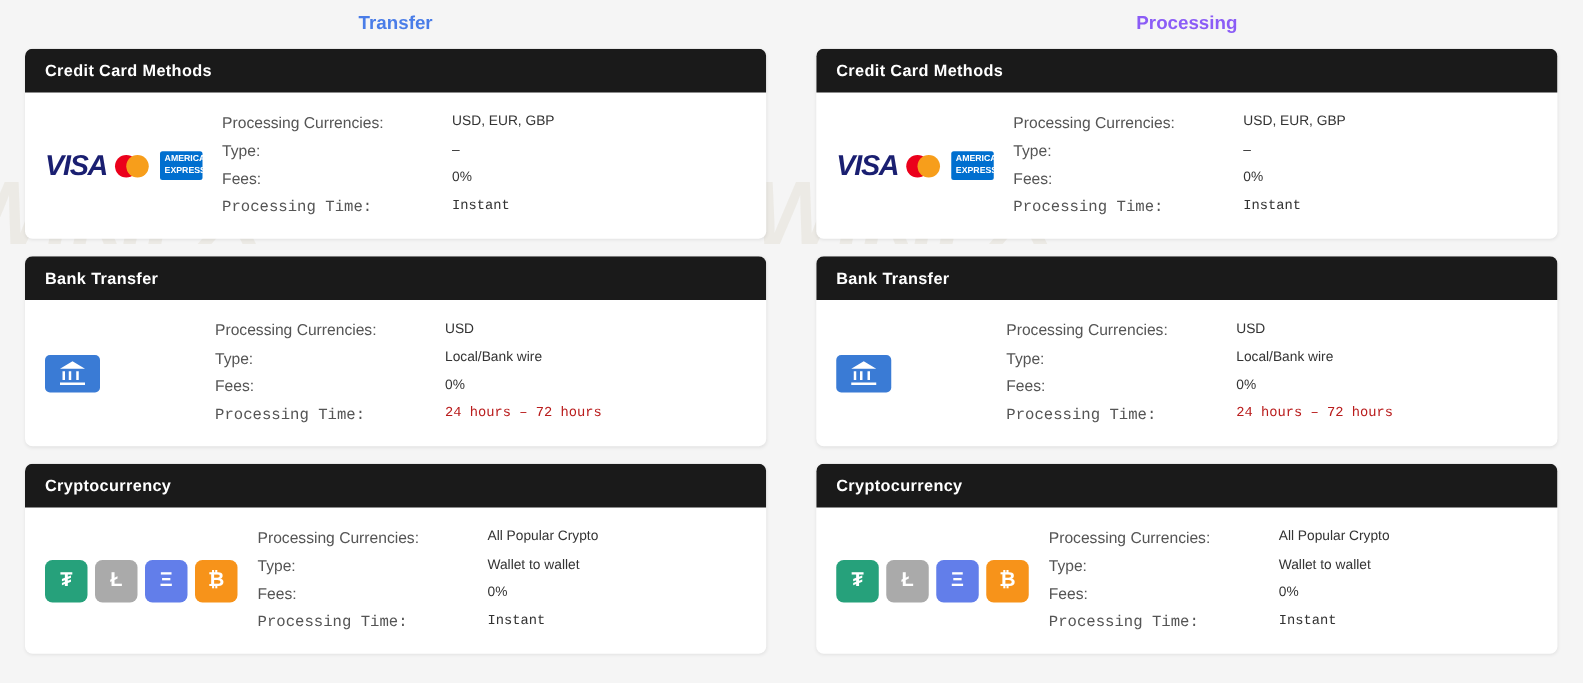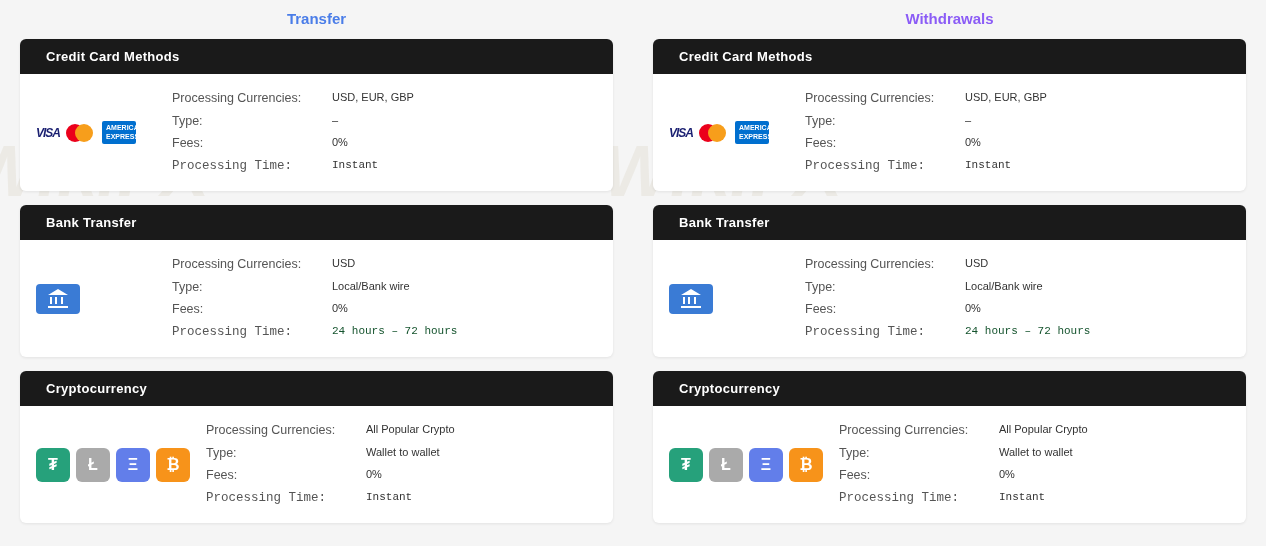--- a/index.html
+++ b/index.html
@@ -73,21 +73,21 @@
       margin-bottom: 14px;
       overflow: hidden;
       position: relative;
       z-index: 1;
       box-shadow: 0 1px 3px rgba(0,0,0,0.08);
     }
 
     .section-header {
       background: #1a1a1a;
       color: white;
-      padding: 10px 26px;
+      padding: 10px 16px;
       font-size: 13px;
       font-weight: bold;
       letter-spacing: 0.3px;
     }
 
     .section-body {
       display: flex;
       align-items: center;
       padding: 16px;
       gap: 16px;
@@ -102,47 +102,48 @@
     }
 
     .info-table {
       flex: 1;
     }
 
     .info-row {
       display: flex;
       margin-bottom: 5px;
       line-height: 1.4;
+      gap: 24px;
     }
 
     .info-row:last-child {
       margin-bottom: 0;
       font-family: Liberation Mono, monospace;
     }
 
     .info-label {
       min-width: 160px;
       color: #555;
       font-size: 12.5px;
     }
 
     .info-value {
       color: #333;
       font-size: 11px;
     }
 
     .info-value.highlight {
-      color: #14532d;
+      color: #b91c1c;
       font-weight: 500;
     }
 
     
     .visa-logo {
       color: #1a1f71;
-      font-size: 12px;
+      font-size: 23px;
       font-weight: 900;
       font-style: italic;
       letter-spacing: -1px;
     }
 
     .mc-logo {
       display: inline-flex;
       position: relative;
       width: 30px;
       height: 20px;
@@ -307,21 +308,21 @@
           </div>
         </div>
       </div>
     </div>
 
   </div>
 
   <div class="column">
     <div class="watermark watermark-right">WikiFX</div>
 
-    <div class="col-header withdrawals">Withdrawals</div>
+    <div class="col-header withdrawals">Processing</div>
 
     <div class="section-card">
       <div class="section-header">Credit Card Methods</div>
       <div class="section-body">
         <div class="logos-area">
           <span class="visa-logo">VISA</span>
           <div class="mc-logo">
             <div class="mc-circle mc-red"></div>
             <div class="mc-circle mc-orange"></div>
           </div>

